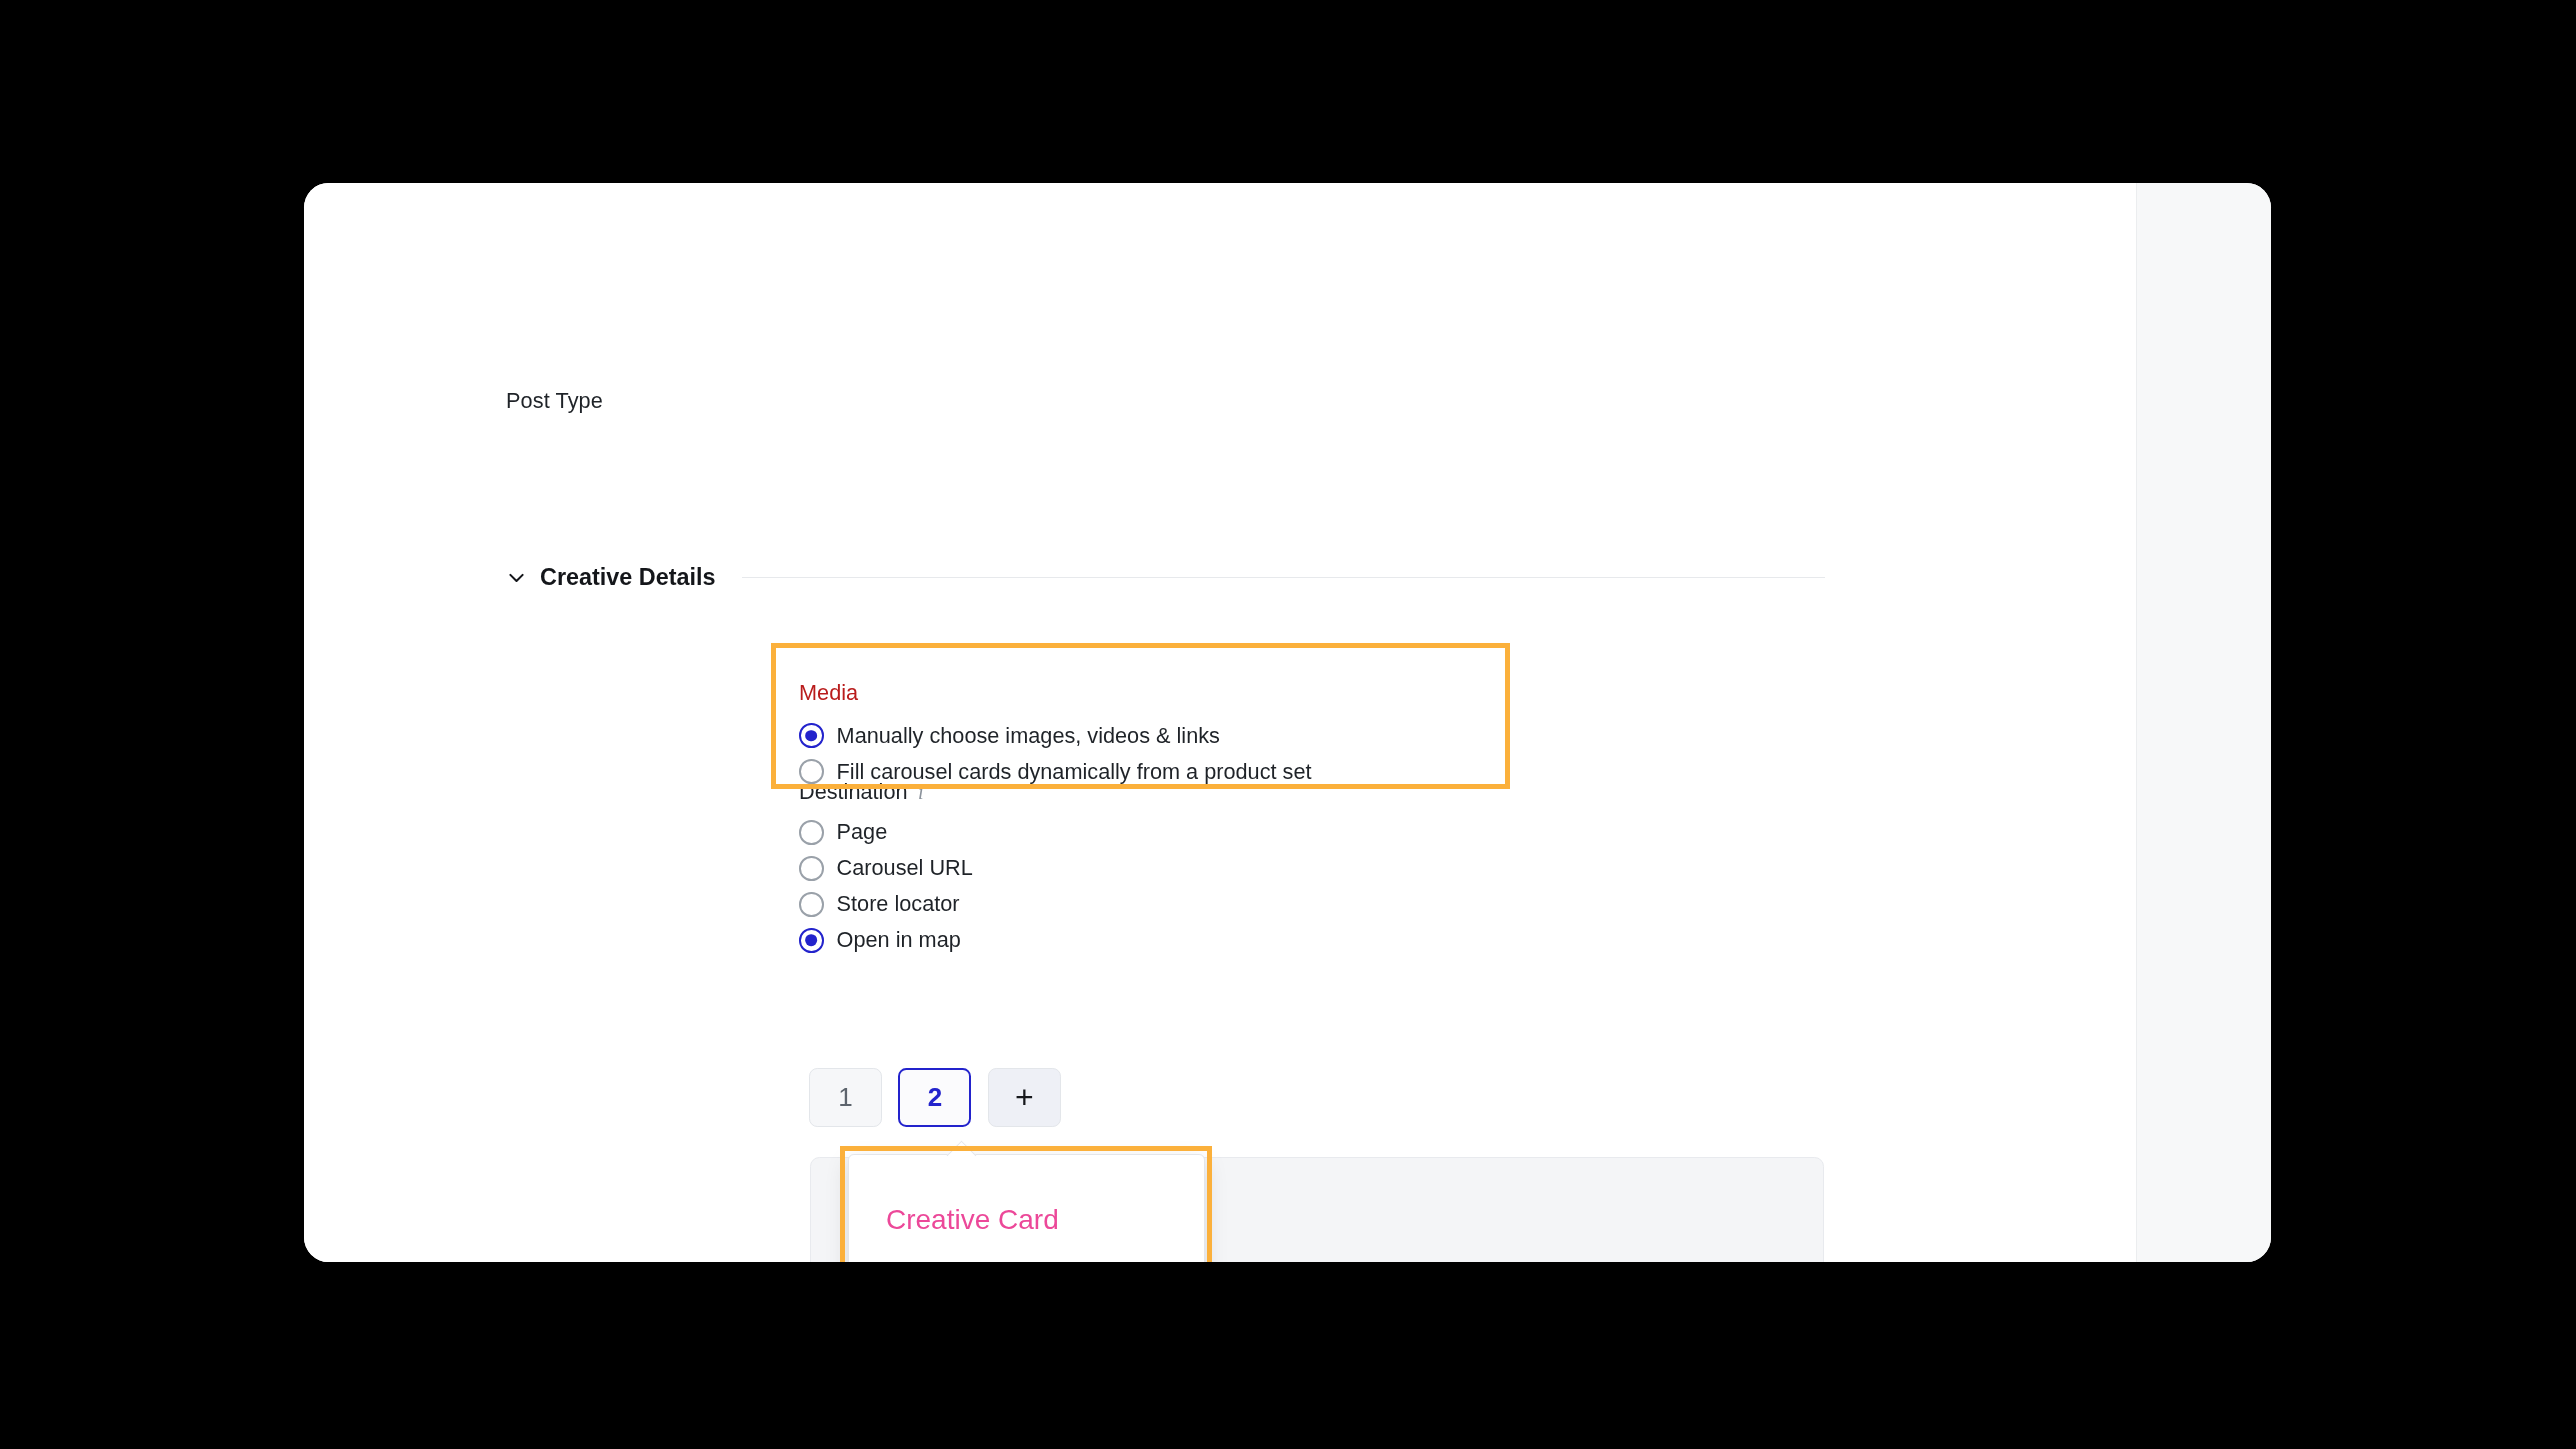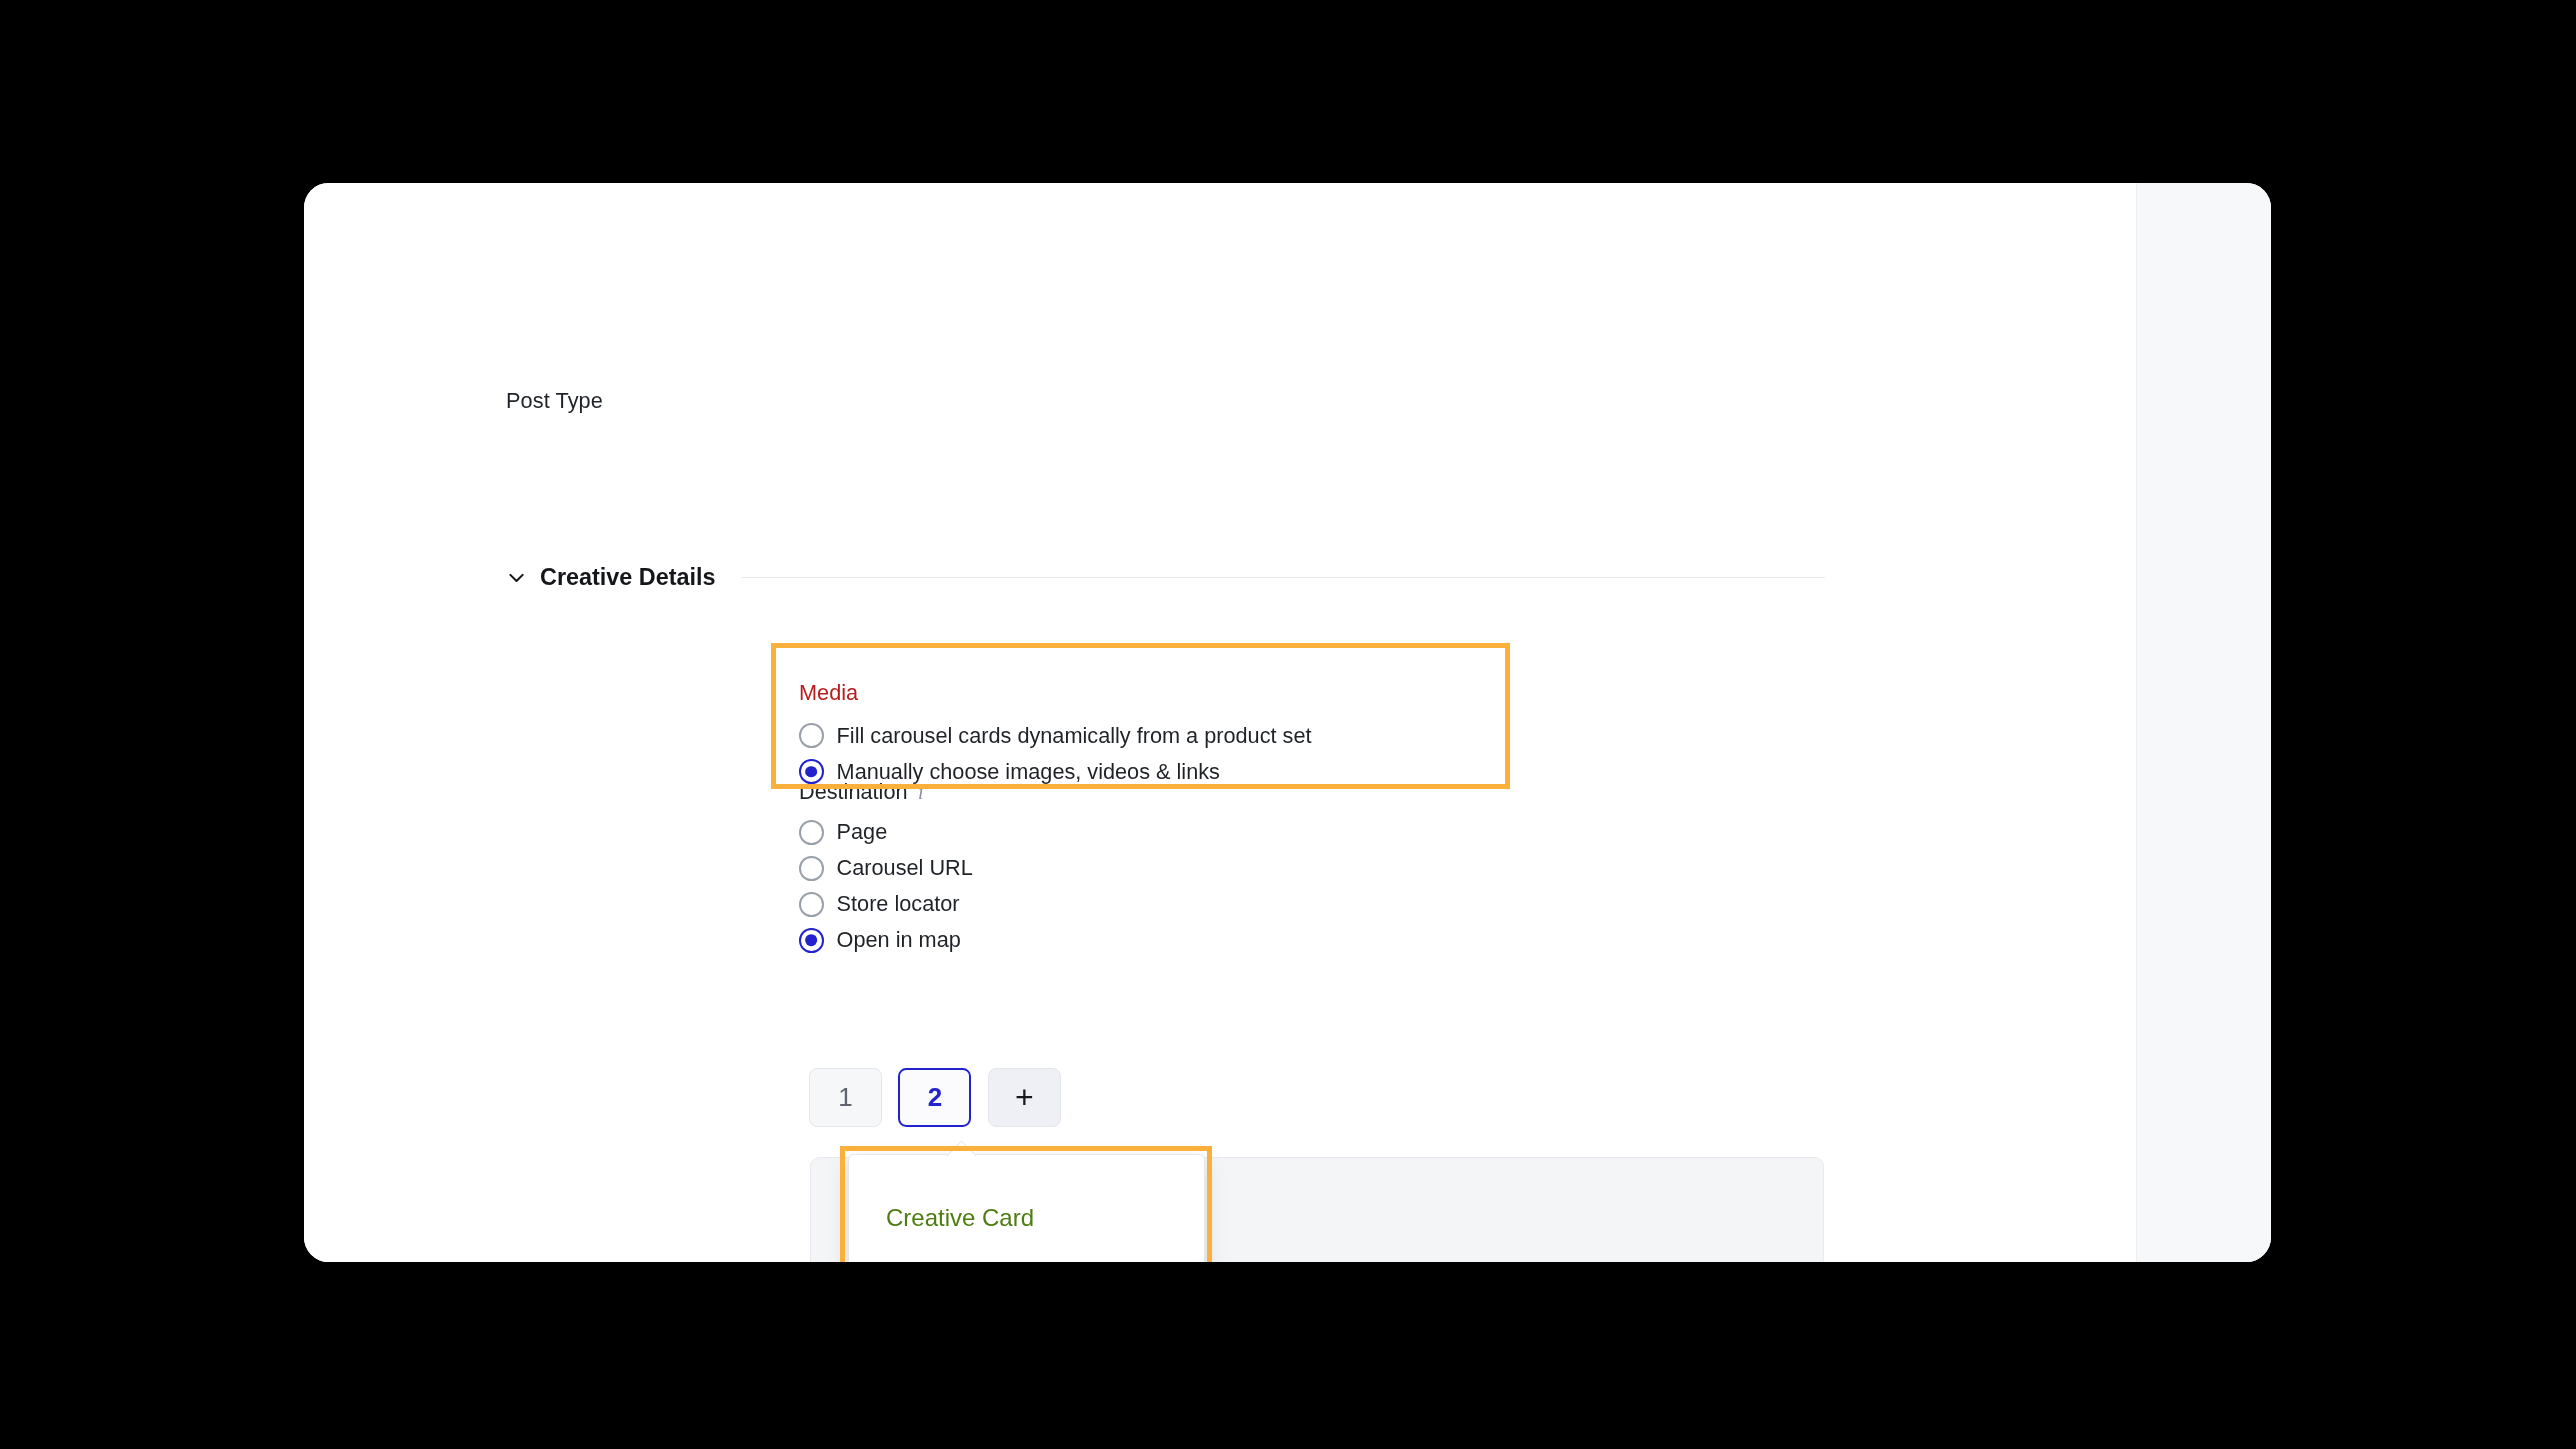--- a/index.html
+++ b/index.html
@@ -219,22 +219,22 @@
     left: 102px; top: -10.5px;
     width: 20px; height: 20px;
     background: #ffffff;
     border-left: 1.2px solid #e4e6ea;
     border-top: 1.2px solid #e4e6ea;
     transform: rotate(45deg);
   }
   .menu-item {
     position: absolute;
     left: 37px;
-    font-size: 24px;
-    color: #4d7c0f;
+    font-size: 28px;
+    color: #ec4899;
     white-space: nowrap;
   }
   .menu-item:nth-of-type(1) { top: 49px; }
   .menu-item:nth-of-type(2) { top: 108px; }
   .menu-item:nth-of-type(3) { top: 167px; }
 </style>
 </head>
 <body>
 
 <div id="app-window">
@@ -252,27 +252,27 @@
       </span>
       <span id="creative-details-title">Creative Details</span>
       <span id="creative-details-rule"></span>
     </div>
 
     <div id="media-group">
       <div id="media-label">Media</div>
       <div id="media-options">
 
         <div class="radio-row">
+          <span class="radio-mark checked"></span>
+          <span class="radio-label">Manually choose images, videos &amp; links</span>
+        </div>
+
+        <div class="radio-row">
           <span class="radio-mark"></span>
           <span class="radio-label">Fill carousel cards dynamically from a product set</span>
-        </div>
-
-        <div class="radio-row">
-          <span class="radio-mark checked"></span>
-          <span class="radio-label">Manually choose images, videos &amp; links</span>
         </div>
 
       </div>
     </div>
 
     <div id="destination-group">
       <div id="destination-head">
         <span id="destination-label">Destination</span>
         <span id="destination-info-icon">i</span>
       </div>

